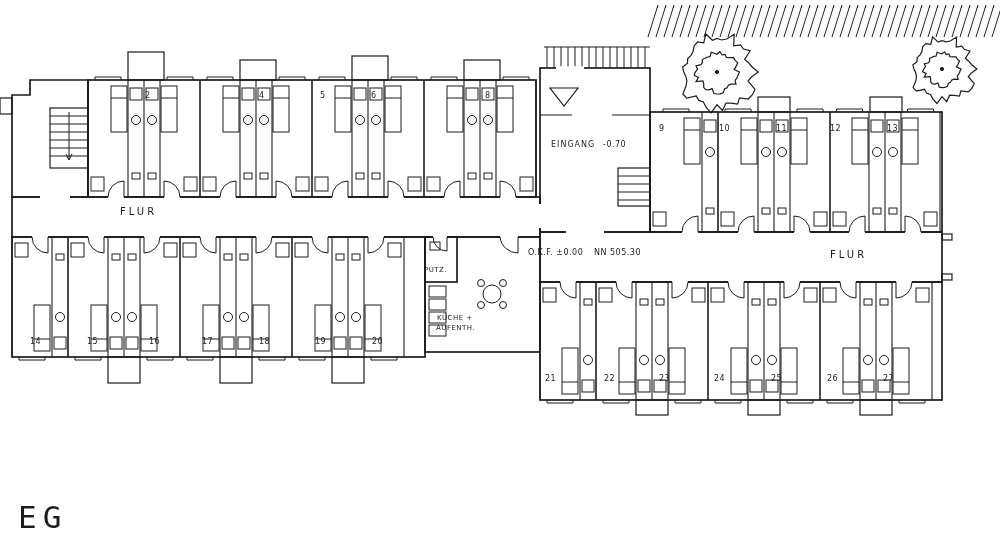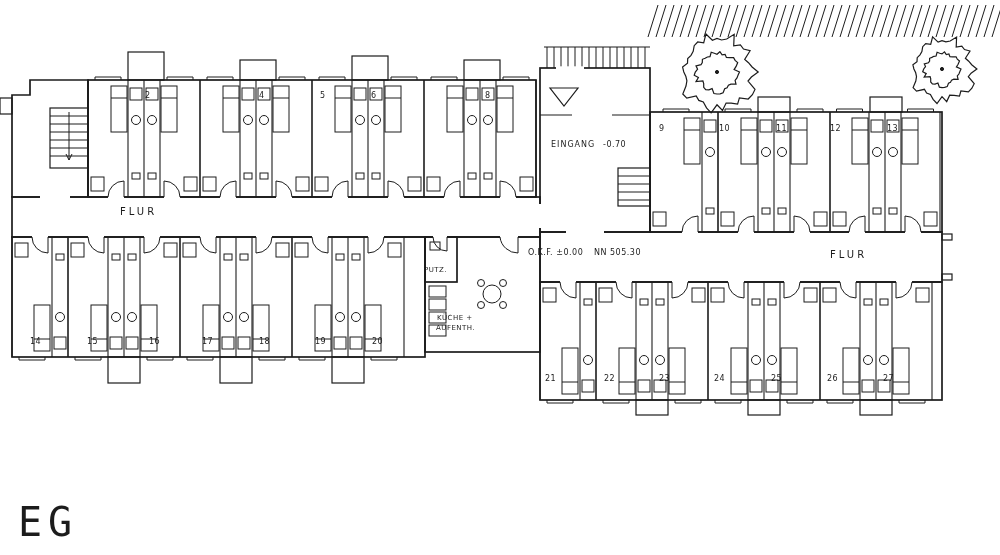--- a/index.html
+++ b/index.html
@@ -1,21 +1,21 @@
 <!DOCTYPE html>
 <html><head>
 <meta charset="utf-8">
 <style>
   html,body{margin:0;padding:0;background:#ffffff;}
   .stage{position:relative;width:1000px;height:555px;background:#ffffff;overflow:hidden;
          font-family:"DejaVu Sans",sans-serif;}
   svg{position:absolute;left:0;top:0;}
   svg text{font-family:"DejaVu Sans",sans-serif;fill:#1c1c1c;}
   .floor-label{position:absolute;left:18px;top:502px;font-family:"DejaVu Sans Mono",monospace;
-         font-size:40px;font-weight:400;letter-spacing:6px;color:#1c1c1c;line-height:1;}
+         font-size:31px;font-weight:400;letter-spacing:6px;color:#1c1c1c;line-height:1;}
 </style>
 </head>
 <body>
 
 <div class="stage">
 
   <svg id="plan" width="1000" height="555" viewBox="0 0 1000 555">
 
     <g id="bg-layer">
         <g>

